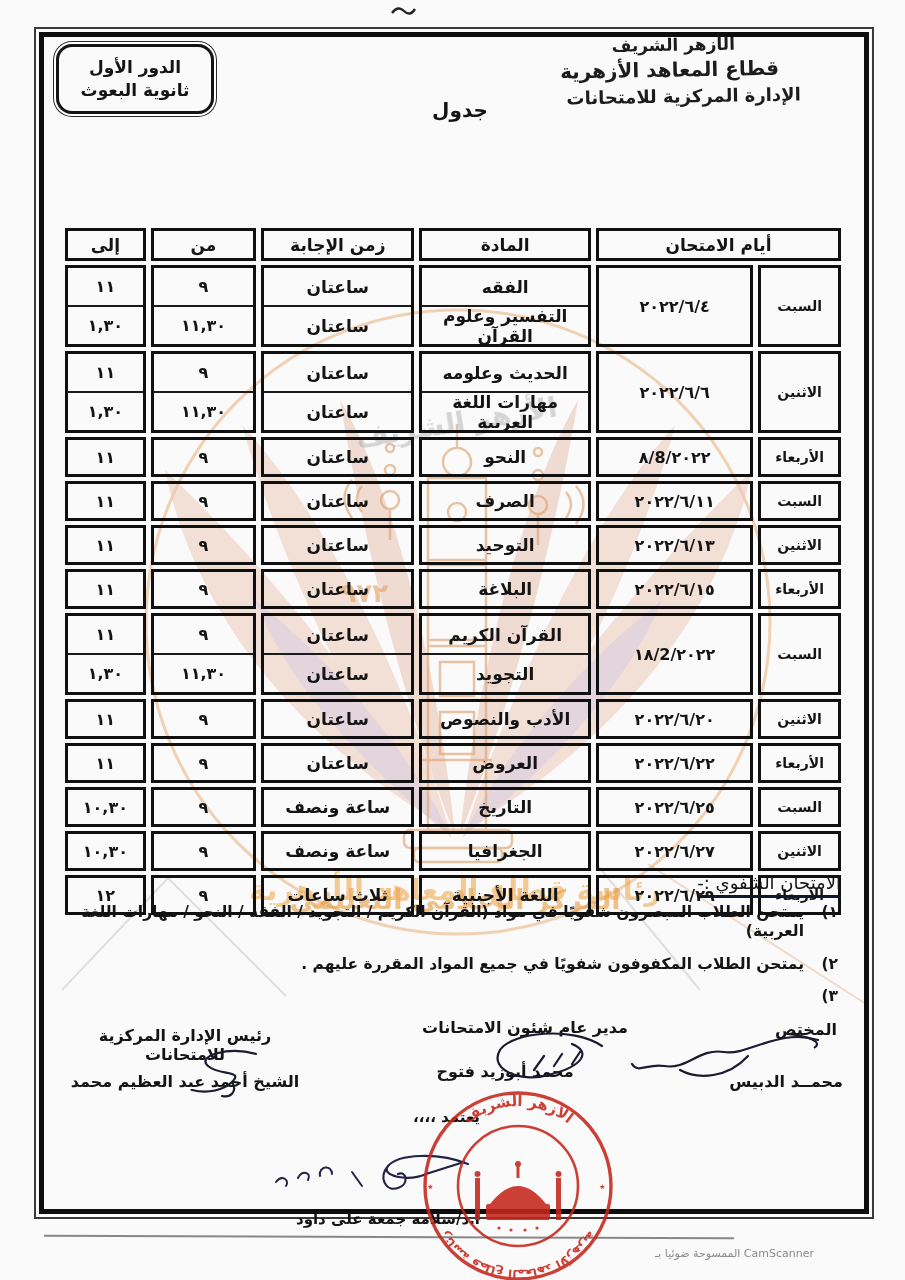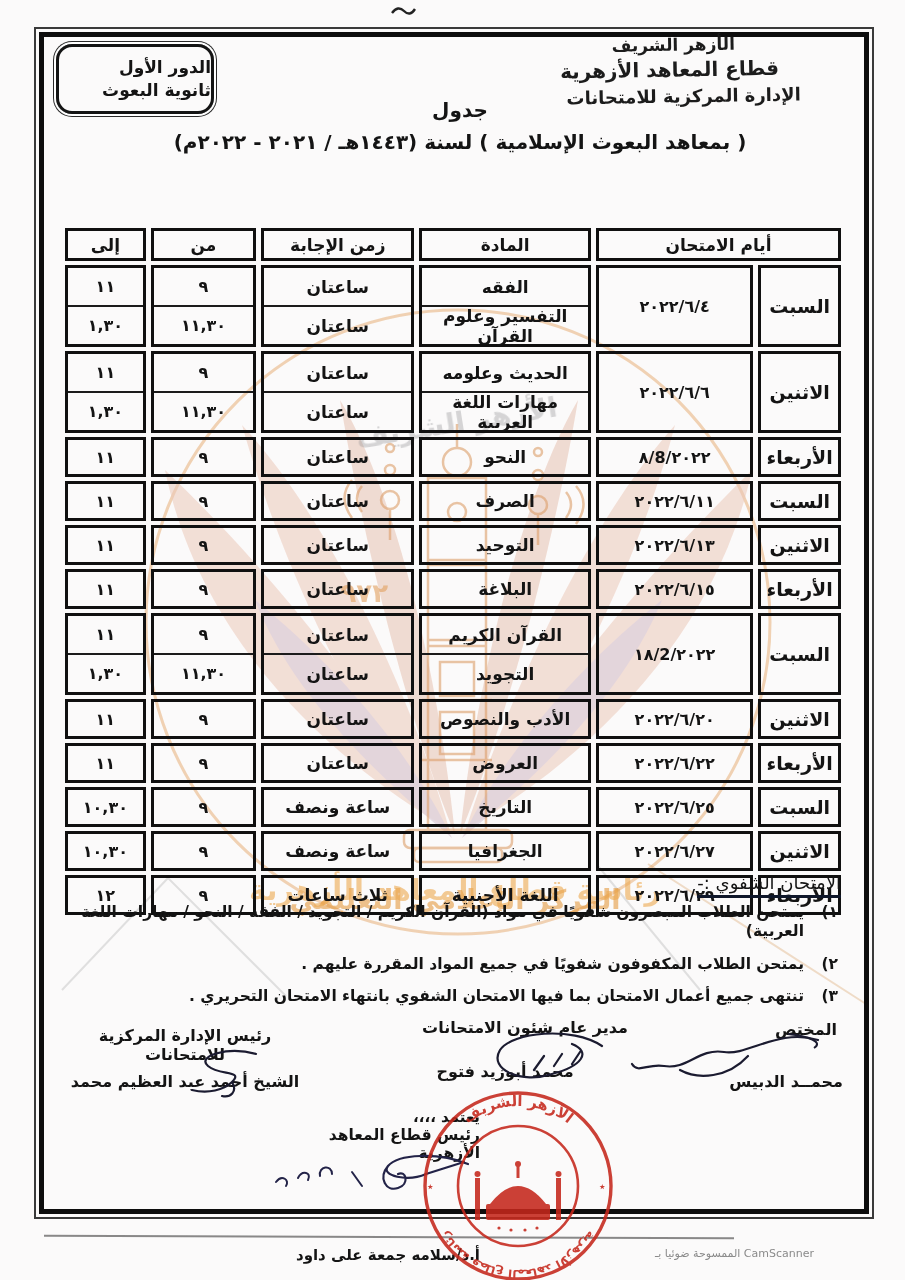--- a/index.html
+++ b/index.html
@@ -4,40 +4,40 @@
 <style>
   html,body{margin:0;padding:0;}
   body{width:905px;height:1280px;position:relative;overflow:hidden;
        background:#fbfafa;font-family:"DejaVu Sans",sans-serif;color:#141414;}
   .abs{position:absolute;}
   
   .frame-outer{left:34px;top:27px;width:836px;height:1188px;border:2px solid #3a3a3a;}
   .frame-inner{position:absolute;left:3px;top:3px;right:3px;bottom:3px;border:5px solid #0d0d0d;}
   
   .corner-box{left:56px;top:44px;width:152px;height:64px;border:3px solid #141414;border-radius:16px;
-      box-shadow:0 0 0 2px #fff,0 0 0 3px #2a2a2a;display:flex;flex-direction:column;
+      box-shadow:0 0 0 2px #fff,0 0 0 3px #2a2a2a;display:flex;flex-direction:column;align-items:center;
       justify-content:center;font-weight:700;font-size:17px;line-height:1.35;background:transparent;}
   
   .letterhead{left:560px;top:34px;width:300px;text-align:left;direction:rtl;transform:rotate(-1deg);color:#1c1c1c;}
   .lh1{font-size:17px;font-weight:700;letter-spacing:1px;padding-left:52px;}
   .lh2{font-size:20px;font-weight:700;margin-top:3px;}
   .lh3{font-size:18px;font-weight:700;margin-top:4px;padding-left:6px;}
   
   .title-block{left:170px;top:98px;width:580px;text-align:center;direction:rtl;}
   .t1{font-size:20px;font-weight:700;}
   .t2{font-size:24px;font-weight:700;margin-top:5px;letter-spacing:-0.5px;}
   .t3{font-size:20px;font-weight:700;margin-top:8px;}
   
   table{border-collapse:separate;border-spacing:5px 4px;direction:rtl;table-layout:fixed;}
   #exam-table{left:60px;top:224px;width:786px;font-weight:700;}
   th,td{border:3px solid #101010;background:transparent;text-align:center;vertical-align:middle;padding:0;}
   th{height:27px;font-size:17px;}
   td{font-size:17px;}
   .g1 td{height:34px;}
-  td.daycell{font-size:19px;}
+  td.daycell{font-size:14px;}
   .num{font-size:16px;}
   td.split{padding:0;}
   .half{height:37px;display:flex;align-items:center;justify-content:center;}
   .half + .half{border-top:2px solid #1b1b1b;}
   
   .oral-head{right:64px;top:872px;direction:rtl;font-size:18px;font-weight:400;
       border-bottom:3px solid #0f172a;padding-bottom:2px;}
   .notes{left:72px;top:903px;width:766px;direction:rtl;font-weight:700;font-size:15.5px;}
   .note{display:flex;margin-bottom:13px;line-height:1.25;}
   .note .mark{width:34px;flex:none;}
@@ -135,21 +135,20 @@
 </div>
 
 <div class="abs letterhead" style="z-index:3;">
   <div class="lh1">الأزهر الشريف</div>
   <div class="lh2">قطاع المعاهد الأزهرية</div>
   <div class="lh3">الإدارة المركزية للامتحانات</div>
 </div>
 
 <div class="abs title-block" style="z-index:3;">
   <div class="t1">جدول</div>
-  <div class="t3">( بمعاهد البعوث الإسلامية ) لسنة (١٤٤٣هـ / ٢٠٢١ - ٢٠٢٢م)</div>
 </div>
 
 <table id="exam-table" class="abs" style="z-index:3;">
   <colgroup>
     <col style="width:80px">
       <col style="width:152px">
       <col style="width:166px">
     <col style="width:148px">
       <col style="width:102px">
       <col style="width:78px">
@@ -310,21 +309,20 @@
   <div class="note">
     <span class="mark">١)</span>
     <span>يمتحن الطلاب المبصرون شفويًا في مواد (القرآن الكريم / التجويد / الفقه / النحو / مهارات اللغة العربية)</span>
   </div>
   <div class="note">
     <span class="mark">٢)</span>
     <span>يمتحن الطلاب المكفوفون شفويًا في جميع المواد المقررة عليهم .</span>
   </div>
   <div class="note">
     <span class="mark">٣)</span>
-    <span>تنتهى جميع أعمال الامتحان بما فيها الامتحان الشفوي بانتهاء الامتحان التحريري .</span>
   </div>
 </div>
 
 <div class="abs sig sig-right-t" style="z-index:4;">المختص</div>
 <div class="abs sig sig-right-n" style="z-index:4;">محمــد الدبيس</div>
 <div class="abs sig sig-mid-t" style="z-index:4;">مدير عام شئون الامتحانات</div>
 <div class="abs sig sig-mid-n" style="z-index:4;">محمد أبوزيد فتوح</div>
 <div class="abs sig sig-left-t" style="z-index:4;">رئيس الإدارة المركزية للامتحانات</div>
 <div class="abs sig sig-left-n" style="z-index:4;">الشيخ أحمد عبد العظيم محمد</div>
 
@@ -334,21 +332,20 @@
 </svg>
 <svg class="abs" style="left:452px;top:1026px;z-index:5;" width="180" height="62" viewBox="0 0 180 62">
   <path d="M150,20 C120,0 60,6 48,24 C36,44 70,58 100,48 C130,40 140,26 120,18 M92,30 l-10,14 M110,28 l-8,12 M128,26 l-8,12" fill="none" stroke="#1b1b30" stroke-width="2.2" stroke-linecap="round"></path>
 </svg>
 <svg class="abs" style="left:148px;top:1048px;z-index:5;" width="130" height="52" viewBox="0 0 130 52">
   <path d="M108,6 C80,-2 48,8 60,18 C72,28 96,22 84,34 C76,42 60,46 44,42 M84,34 C90,44 82,50 74,48" fill="none" stroke="#1b1b30" stroke-width="2.2" stroke-linecap="round"></path>
 </svg>
 
 <div class="abs approve" style="z-index:4;">
   <div class="a1">يعتمد ،،،،</div>
-  <div class="a2">رئيس قطاع المعاهد الأزهرية</div>
   <div class="a3">أ.د/سلامه جمعة على داود</div>
 </div>
 <svg class="abs" style="left:268px;top:1148px;z-index:5;" width="220" height="56" viewBox="0 0 220 56">
   <path d="M200,16 C170,4 130,6 120,18 C112,28 140,34 158,26 L196,14 M120,18 C110,30 118,44 130,40 C142,36 138,22 130,26" fill="none" stroke="#232348" stroke-width="2.2" stroke-linecap="round"></path>
   <path d="M8,34 c6,-8 14,-2 10,4 M30,30 c4,-8 14,-6 10,2 M52,28 c-2,-10 12,-12 12,-2 M84,24 l10,14" fill="none" stroke="#232348" stroke-width="2" stroke-linecap="round"></path>
 </svg>
 
 <svg class="abs" style="left:415px;top:1086px;z-index:6;" width="206" height="194" viewBox="0 0 206 194" opacity="0.88">
   <defs>
     <path id="arcTop" d="M 23,100 A 80,80 0 0 1 183,100" fill="none"></path>

